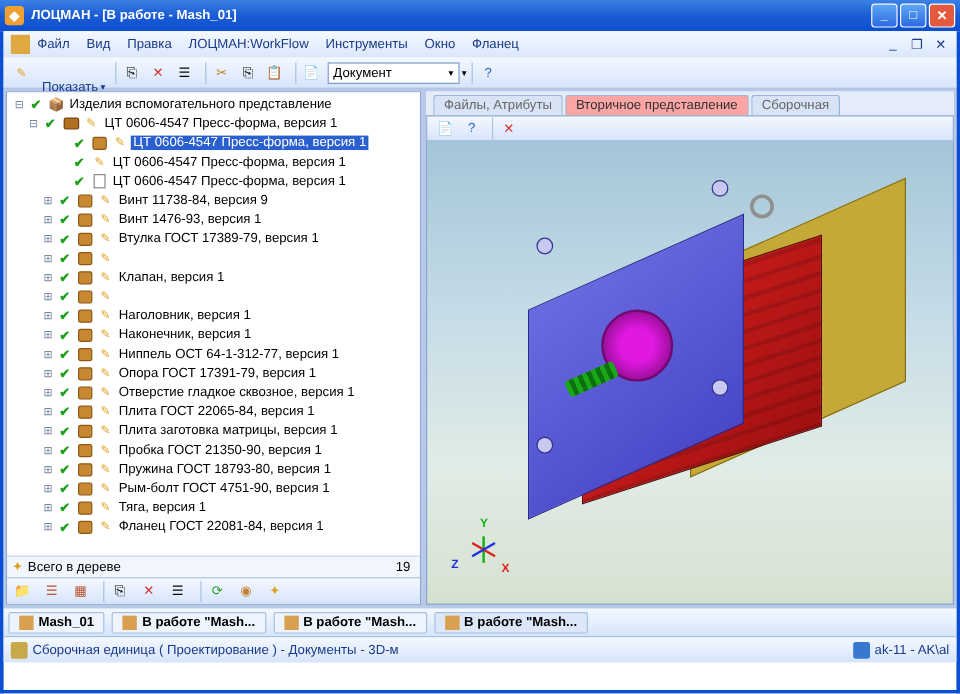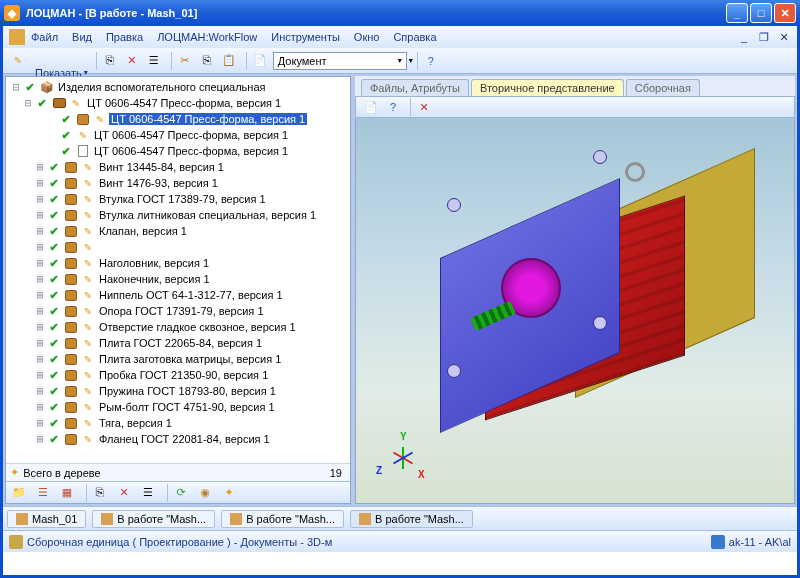--- a/index.html
+++ b/index.html
@@ -19,21 +19,21 @@
 .menubar span.item { margin-right: 14px; cursor: default; }
 .menubar .right { margin-left: auto; display: flex; }
 .menubar .mdibtn { width: 14px; height: 12px; margin-left: 6px; display: flex; align-items: center; justify-content: center; }
 
 
 .toolbar { height: 26px; background: linear-gradient(to bottom, #f4f8ff, #d6e5fb); display: flex; align-items: center; padding: 0 6px; border-bottom: 1px solid #9db8dc; }
 .tbtn { width: 18px; height: 18px; margin-right: 4px; display: flex; align-items: center; justify-content: center; border: 1px solid transparent; border-radius: 2px; }
 .sep { width: 1px; height: 18px; background: #a9c0e0; margin: 0 4px; }
 .tdrop { color: #1a3a8a; padding: 0 4px; display: flex; align-items: center; margin-top: 24px; }
 .tdrop::after { content: '▾'; font-size: 8px; margin-left: 2px; }
-.docdrop { background: #fff; border: 1px solid #7a9ccc; height: 18px; width: 134px; padding: 0 4px; display: flex; align-items: center; text-align: center; }
+.docdrop { background: #fff; border: 1px solid #7a9ccc; height: 18px; width: 110px; padding: 0 4px; display: flex; align-items: center; text-align: center; }
 .docdrop::after { content: '▾'; margin-left: auto; font-size: 8px; }
 
 
 .main { height: 432px; display: flex; background: #b7c8e8; }
 .leftpane { width: 346px; display: flex; flex-direction: column; background: #fff; border: 1px solid #8aa8d0; margin: 2px; }
 .rightpane { flex: 1; display: flex; flex-direction: column; margin: 2px; }
 
 
 .tree { flex: 1; overflow: hidden; padding: 2px; background: #fff; }
 .trow { display: flex; align-items: center; height: 16px; white-space: nowrap; }
@@ -49,21 +49,21 @@
 
 .treefoot { height: 18px; border-top: 1px solid #c8d6ec; display: flex; align-items: center; padding: 0 4px; background: #f2f6fd; }
 .treefoot .star { color: #e0a020; margin-right: 4px; }
 .treefoot .cnt { margin-left: auto; margin-right: 4px; }
 
 .foldbar { height: 22px; background: linear-gradient(to bottom, #f4f8ff, #d6e5fb); display: flex; align-items: center; padding: 0 4px; border-top: 1px solid #a8c0e0; }
 .foldbar .fbtn { margin-right: 6px; }
 
 
 .rtabs { height: 20px; display: flex; align-items: flex-end; background: #e4ecf9; padding-left: 6px; }
-.rtab { padding: 2px 8px; background: #fef9c3; border: 1px solid #9ab4da; border-bottom: none; margin-right: 2px; border-radius: 3px 3px 0 0; color: #333; }
+.rtab { padding: 2px 8px; background: #fca5a5; border: 1px solid #9ab4da; border-bottom: none; margin-right: 2px; border-radius: 3px 3px 0 0; color: #333; }
 .rtab.inactive { background: #d8e4f6; color: #666; }
 
 .rtoolbar { height: 22px; background: linear-gradient(to bottom, #f4f8ff, #d6e5fb); display: flex; align-items: center; padding: 0 6px; border: 1px solid #9ab4da; }
 
 
 .viewport { flex: 1; position: relative; background: linear-gradient(to bottom, #a4c6d8 0%, #c8dde8 40%, #e0ece6 70%, #d6e2d0 100%); border: 1px solid #8aa8d0; border-top: none; overflow: hidden; }
 .model { position: absolute; left: 50%; top: 50%; transform: translate(-50%, -55%); width: 300px; height: 260px; }
 .plate-back { position: absolute; width: 180px; height: 170px; background: #c4a838; left: 150px; top: 20px; transform: skewY(-24deg); border: 1px solid #807018; }
 .body-box { position: absolute; width: 200px; height: 160px; background: linear-gradient(135deg, #d82020, #a01010); left: 60px; top: 60px; transform: skewY(-18deg); border: 1px solid #600808; }
 .body-stripes { position: absolute; width: 200px; height: 160px; left: 60px; top: 60px; transform: skewY(-18deg); background: repeating-linear-gradient(0deg, rgba(0,0,0,0.12) 0 4px, transparent 4px 14px); }
@@ -73,21 +73,21 @@
 .hub { position: absolute; width: 60px; height: 60px; background: radial-gradient(circle, #e018e0 35%, #a010a0 70%); border-radius: 50%; left: 76px; top: 90px; border: 2px solid #700870; }
 .bolt { position: absolute; width: 44px; height: 14px; background: repeating-linear-gradient(90deg, #18a818 0 4px, #0c700c 4px 8px); left: 46px; top: 141px; transform: rotate(-24deg); border-radius: 3px; }
 .eye1 { position: absolute; width: 20px; height: 20px; border: 3px solid #909090; border-radius: 50%; left: 200px; top: -6px; }
 .eye2 { position: absolute; width: 20px; height: 20px; border: 3px solid #909090; border-radius: 50%; left: 290px; top: 30px; }
 .axes { position: absolute; left: 20px; bottom: 14px; width: 60px; height: 60px; }
 .ax { position: absolute; font-weight: bold; font-size: 10px; }
 .axx { color: #e02020; left: 42px; top: 40px; } .axy { color: #10b010; left: 24px; top: 2px; } .axz { color: #2030e0; left: 0; top: 36px; }
 .axline { position: absolute; width: 2px; height: 22px; left: 26px; top: 18px; }
 
 
-.taskbar { height: 24px; background: linear-gradient(to bottom, #f4f8ff, #d6e5fb); display: flex; align-items: center; padding: 0 4px; border-top: 1px solid #a8c0e0; }
+.taskbar { height: 24px; background: linear-gradient(to bottom, #f4f8ff, #d6e5fb); display: flex; align-items: center; padding: 0 4px; border-top: 1px solid #a8c0e0; font-weight: bold; }
 .taskbtn { height: 18px; padding: 0 8px; background: #eef4fd; border: 1px solid #a8c0e0; margin-right: 6px; display: flex; align-items: center; border-radius: 2px; }
 .taskbtn.active { background: #dce8fa; }
 .taskbtn .ti { width: 12px; height: 12px; background: #d8a050; margin-right: 4px; }
 
 
 .statusbar { height: 22px; background: linear-gradient(to bottom, #f4f8ff, #d6e5fb); display: flex; align-items: center; padding: 0 6px; color: #1a3a8a; border-top: 1px solid #a8c0e0; }
 .statusbar .si { width: 14px; height: 14px; background: #c8a848; margin-right: 4px; border-radius: 2px; }
 .statusbar .sright { margin-left: auto; display: flex; align-items: center; }
 .statusbar .sright .si2 { width: 14px; height: 14px; background: #3878d0; margin-right: 4px; border-radius: 2px; }
 
@@ -109,21 +109,21 @@
 <div class="outerframe">
 
 <div class="menubar">
   <span class="menuicon"></span>
   <span class="item">Файл</span>
   <span class="item">Вид</span>
   <span class="item">Правка</span>
   <span class="item">ЛОЦМАН:WorkFlow</span>
   <span class="item">Инструменты</span>
   <span class="item">Окно</span>
-  <span class="item">Справка</span>
+  <span class="item">Фланец</span>
   <div class="right">
     <div class="mdibtn">_</div>
     <div class="mdibtn">❐</div>
     <div class="mdibtn">✕</div>
   </div>
 </div>
 
 <div class="toolbar">
   <div class="tbtn">
         <span class="pen">✎</span>
@@ -148,21 +148,21 @@
 </div>
 
 <div class="main">
 
   <div class="leftpane">
     <div class="tree">
       <div class="trow" style="padding-left:2px">
         <span class="tw">⊟</span>
         <span class="tic chk">✔</span>
         <span class="tic">📦</span>
-        <span class="tlabel">Изделия вспомогательного специальная</span>
+        <span class="tlabel">Изделия вспомогательного представление</span>
       </div>
       <div class="trow" style="padding-left:14px">
         <span class="tw">⊟</span>
         <span class="tic chk">✔</span>
         <span class="tic">
               <span class="cam"></span>
             </span>
         <span class="tic pen">✎</span>
         <span class="tlabel">ЦТ 0606-4547 Пресс-форма, версия 1</span>
       </div>
@@ -187,21 +187,21 @@
         <span class="tlabel">ЦТ 0606-4547 Пресс-форма, версия 1</span>
       </div>
       <div id="tree-items">
             <div class="trow" style="padding-left: 26px;">
               <span class="tw">⊞</span>
               <span class="tic chk">✔</span>
               <span class="tic">
                 <span class="cube"></span>
               </span>
               <span class="tic pen">✎</span>
-              <span class="tlabel">Винт 13445-84, версия 1</span>
+              <span class="tlabel">Винт 11738-84, версия 9</span>
             </div>
             <div class="trow" style="padding-left: 26px;">
               <span class="tw">⊞</span>
               <span class="tic chk">✔</span>
               <span class="tic">
                 <span class="cube"></span>
               </span>
               <span class="tic pen">✎</span>
               <span class="tlabel">Винт 1476-93, версия 1</span>
             </div>
@@ -214,21 +214,20 @@
               <span class="tic pen">✎</span>
               <span class="tlabel">Втулка ГОСТ 17389-79, версия 1</span>
             </div>
             <div class="trow" style="padding-left: 26px;">
               <span class="tw">⊞</span>
               <span class="tic chk">✔</span>
               <span class="tic">
                 <span class="cube"></span>
               </span>
               <span class="tic pen">✎</span>
-              <span class="tlabel">Втулка литниковая специальная, версия 1</span>
             </div>
             <div class="trow" style="padding-left: 26px;">
               <span class="tw">⊞</span>
               <span class="tic chk">✔</span>
               <span class="tic">
                 <span class="cube"></span>
               </span>
               <span class="tic pen">✎</span>
               <span class="tlabel">Клапан, версия 1</span>
             </div>

